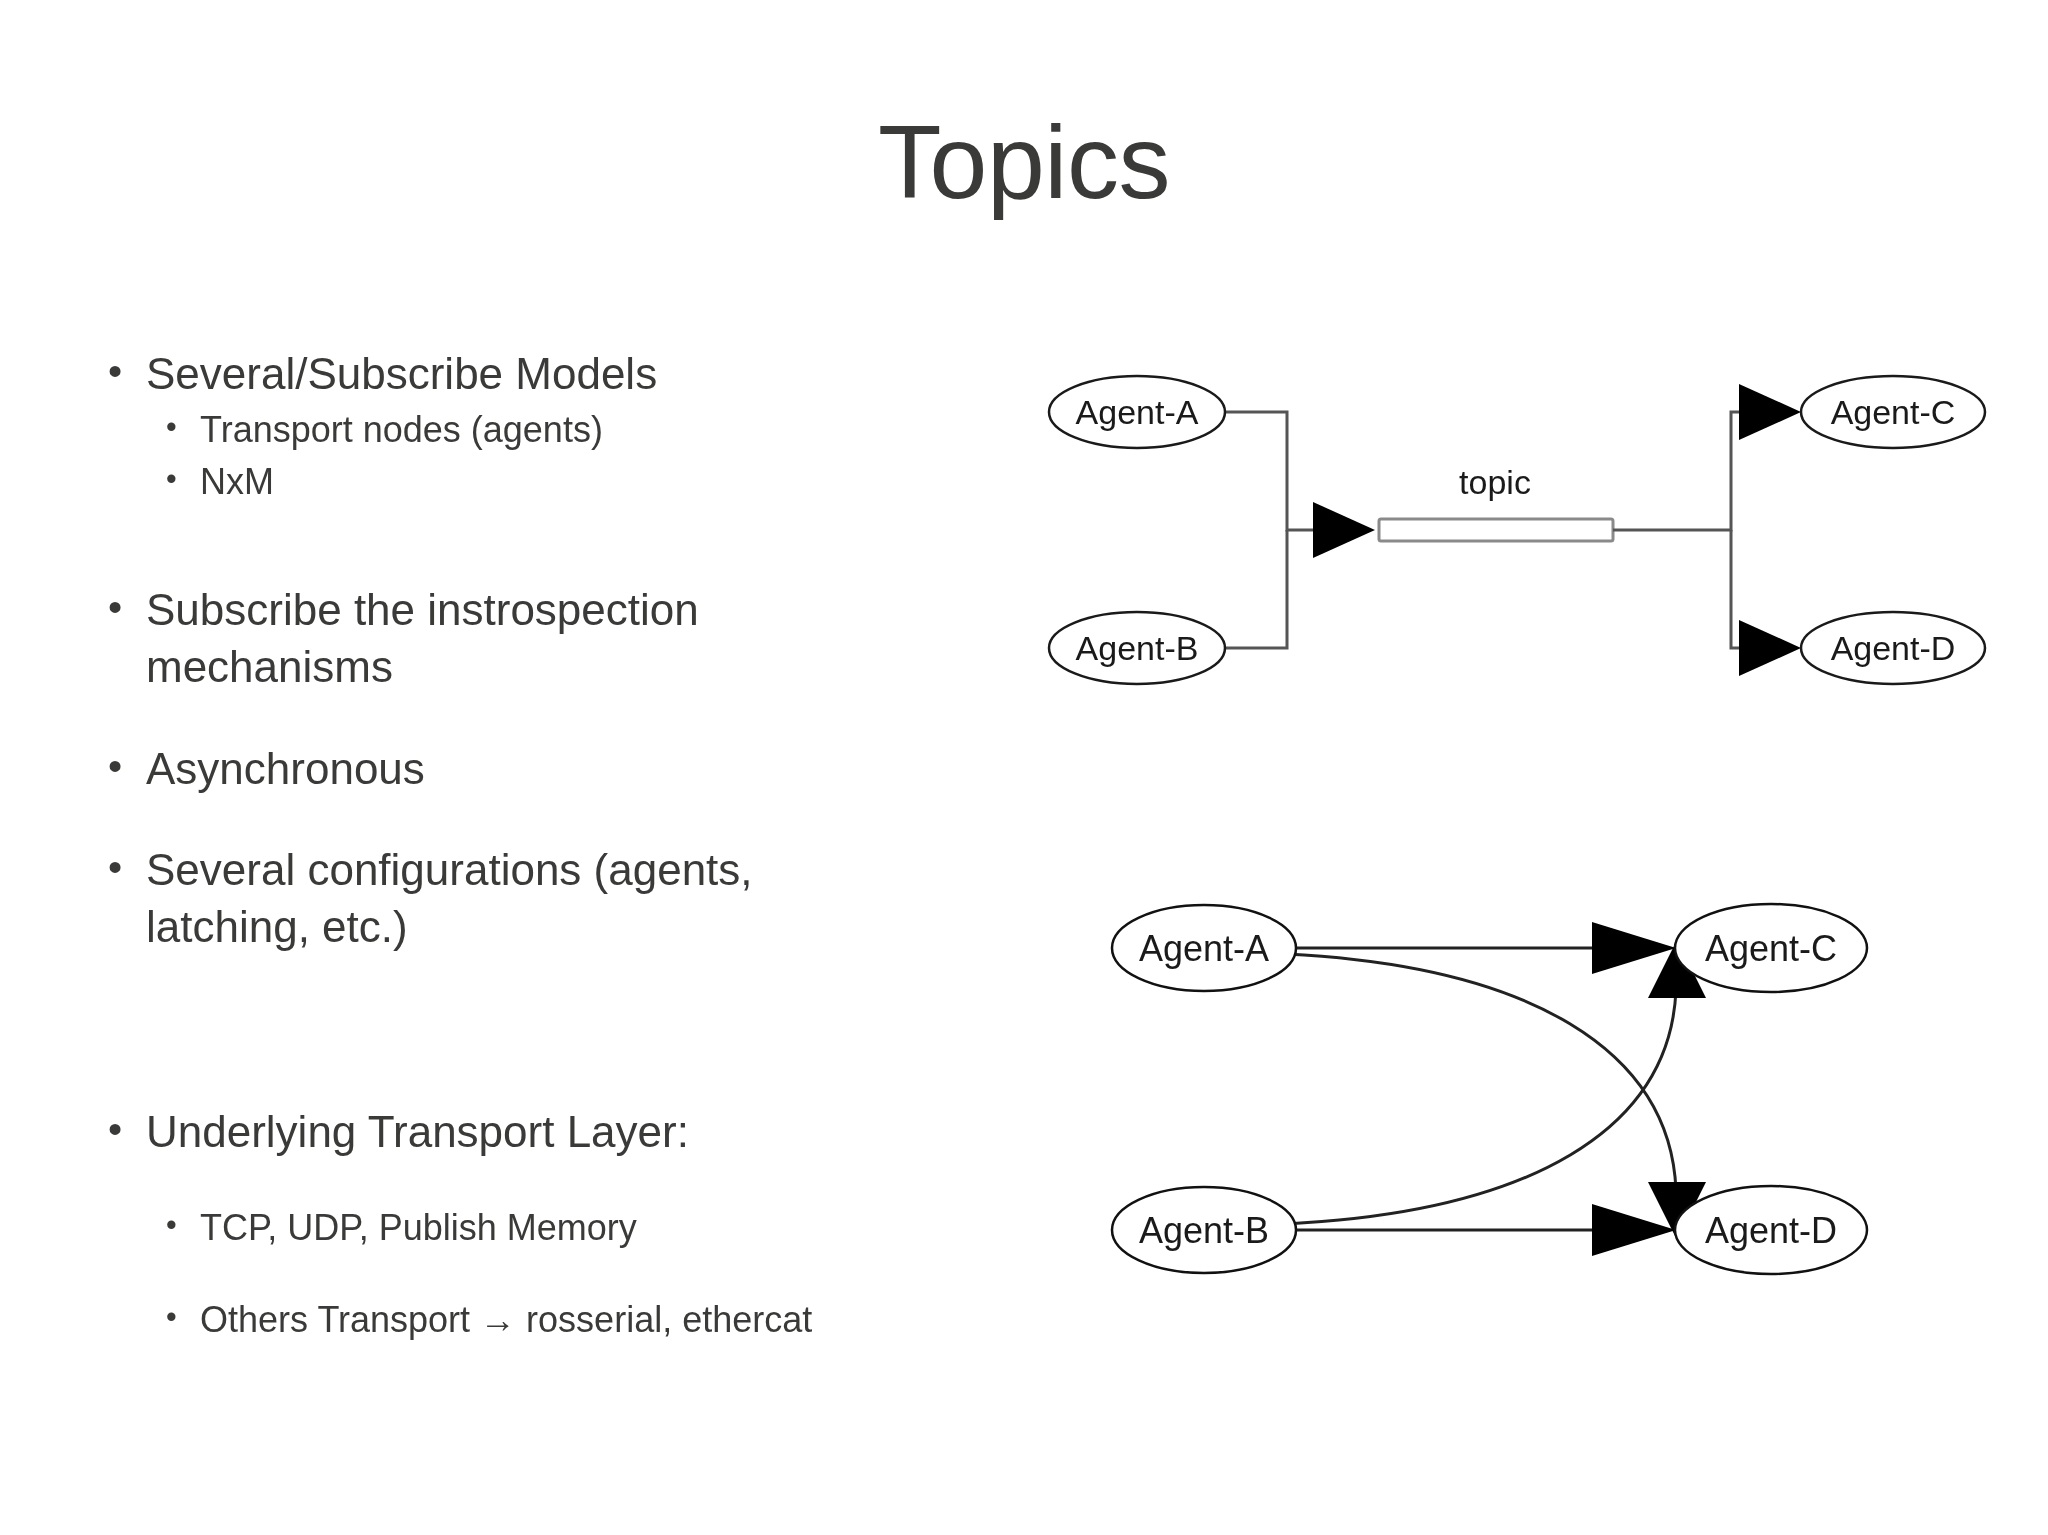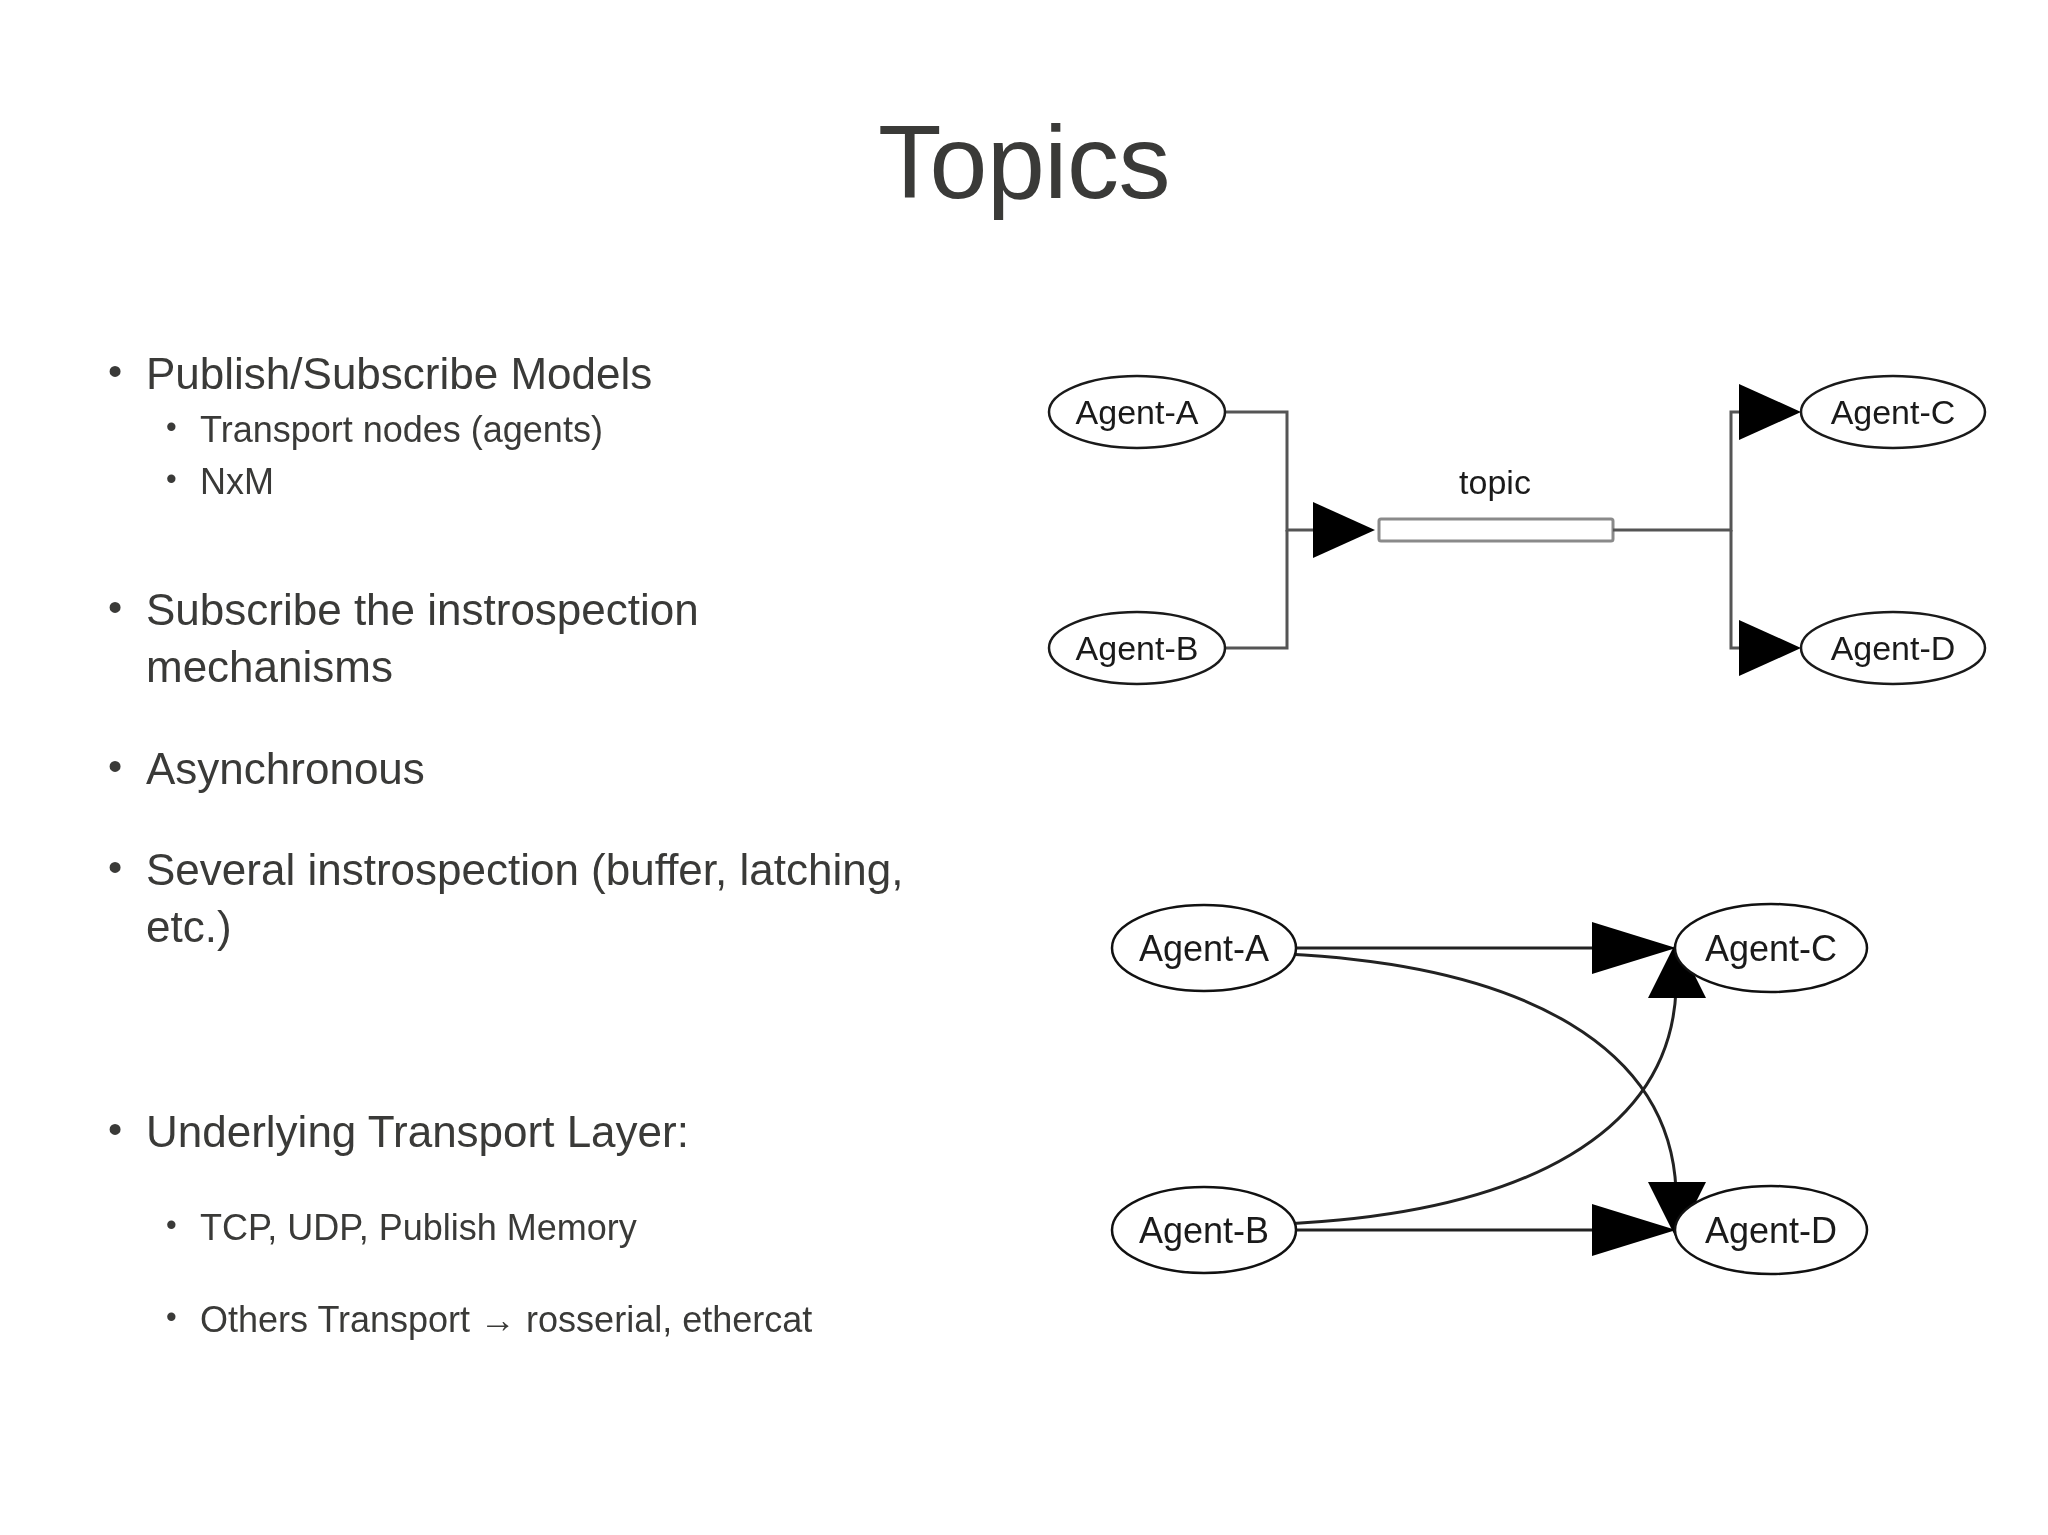--- a/index.html
+++ b/index.html
@@ -113,21 +113,21 @@
 <body>
 
 <div id="slide">
 
   <div id="slide-title">Topics</div>
 
   <div id="bullets">
 
     <div class="bullet-row lvl1">
       <span class="bullet-mark">•</span>
-      <span class="bullet-text">Publish/Subscribe Models</span>
+      <span class="bullet-text">Several/Subscribe Models</span>
     </div>
 
     <div class="bullet-row lvl2">
       <span class="bullet-mark">•</span>
       <span class="bullet-text">Transport nodes (agents)</span>
     </div>
 
     <div class="bullet-row lvl2">
       <span class="bullet-mark">•</span>
       <span class="bullet-text">NxM</span>
@@ -144,21 +144,21 @@
 
     <div class="bullet-row lvl1">
       <span class="bullet-mark">•</span>
       <span class="bullet-text">Asynchronous</span>
     </div>
 
     <div class="spacer-sm"></div>
 
     <div class="bullet-row lvl1">
       <span class="bullet-mark">•</span>
-      <span class="bullet-text">Several instrospection (buffer, latching, etc.)</span>
+      <span class="bullet-text">Several configurations (agents, latching, etc.)</span>
     </div>
 
     <div class="spacer-md"></div>
     <div class="spacer-md"></div>
 
     <div class="bullet-row lvl1">
       <span class="bullet-mark">•</span>
       <span class="bullet-text">Underlying Transport Layer:</span>
     </div>
 

